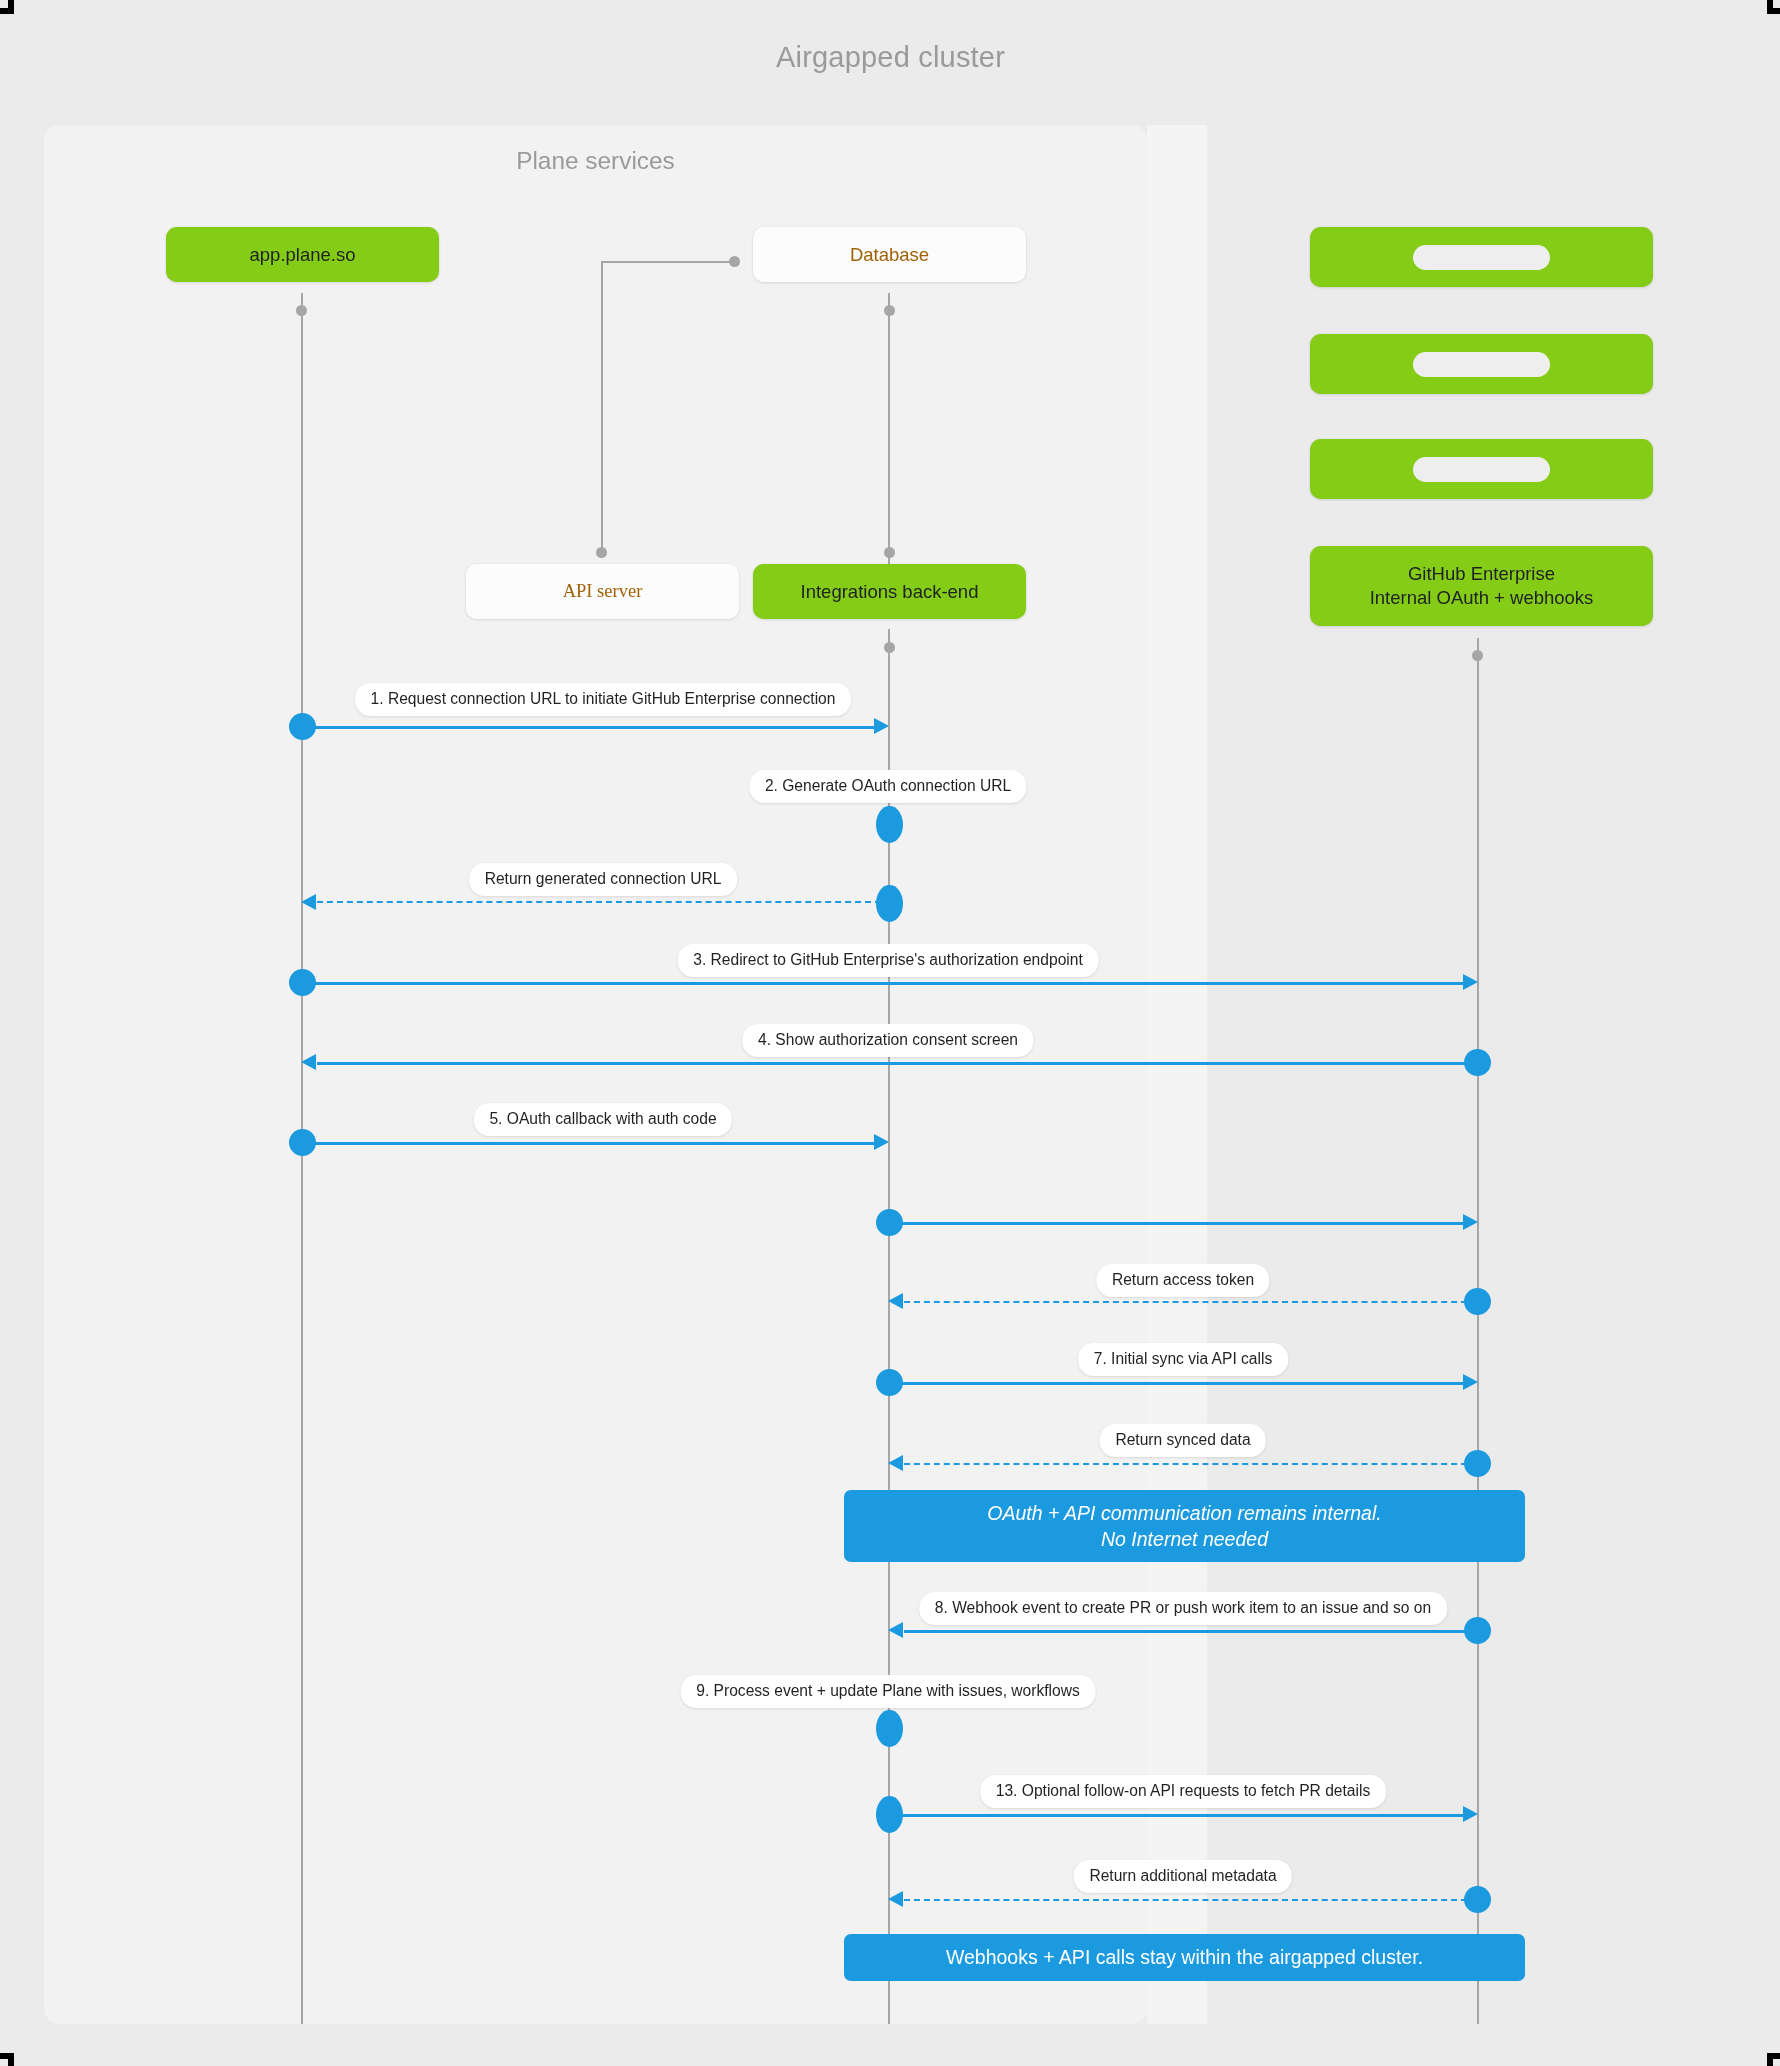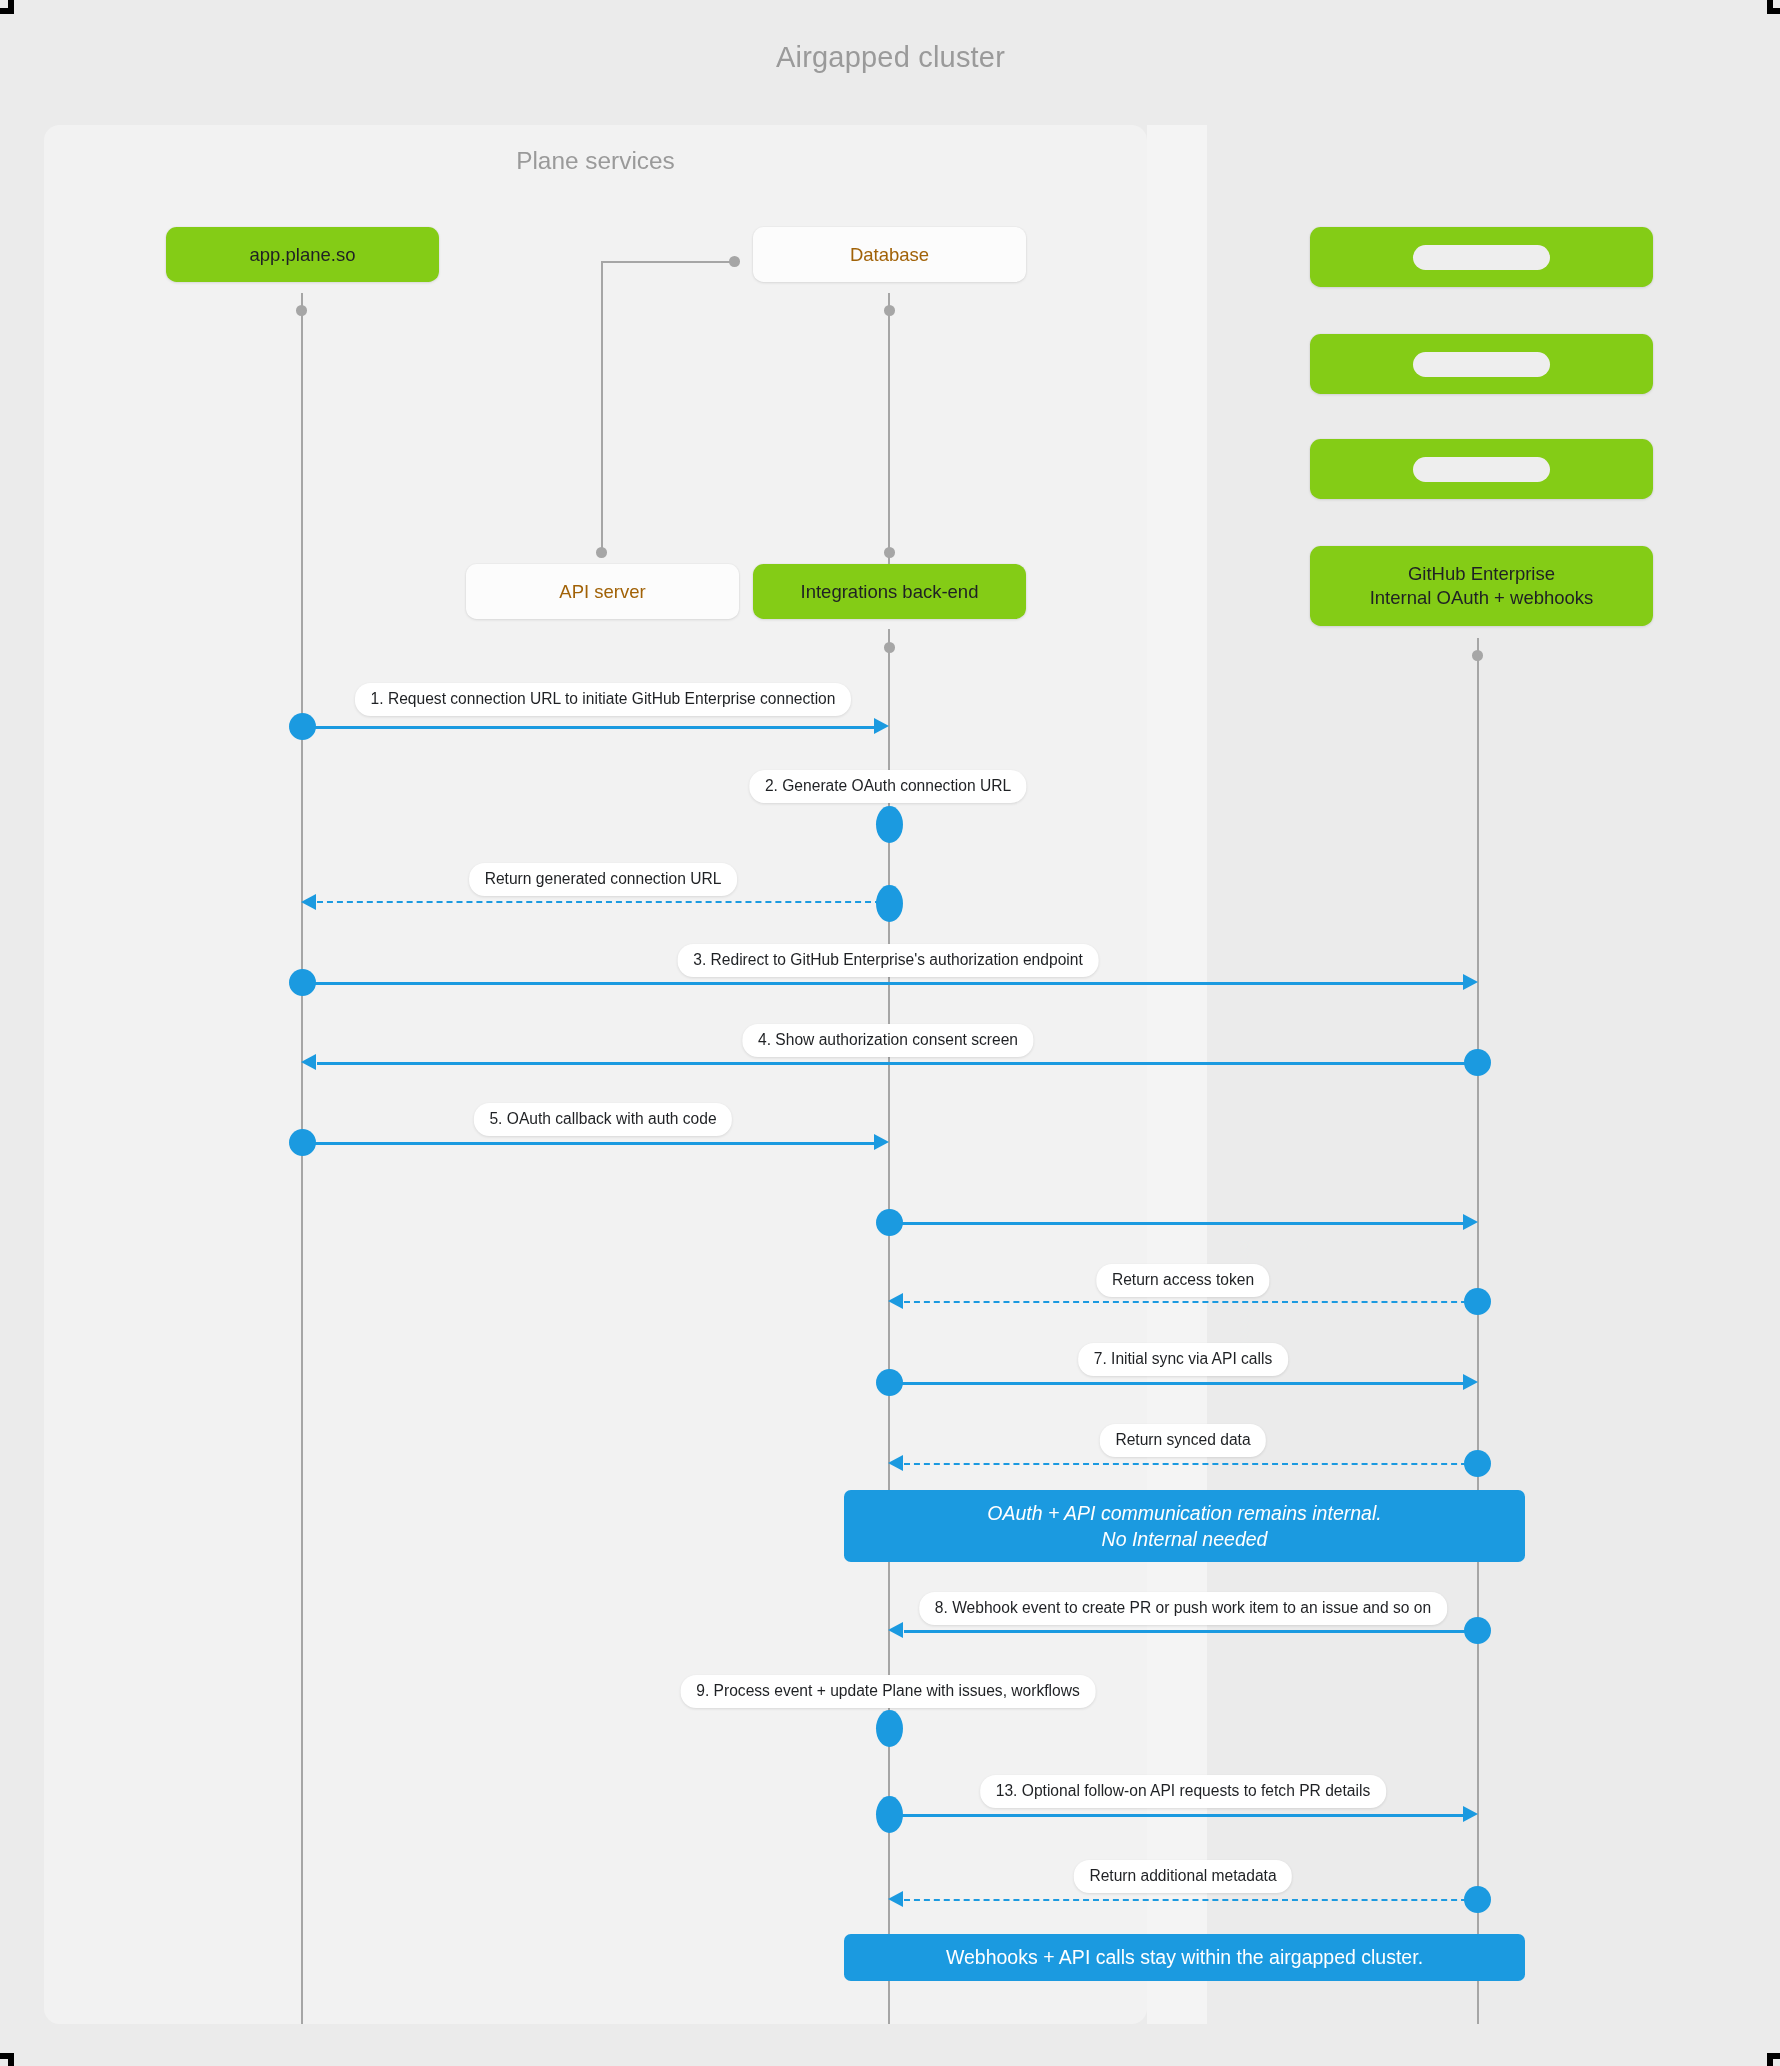--- a/index.html
+++ b/index.html
@@ -175,21 +175,21 @@
 
 
   <div class="node" style="left:166px;top:227px;width:273px;height:55px;">
     <span>app.plane.so</span>
   </div>
 
   <div class="node muted" style="left:753px;top:227px;width:273px;height:55px;">
     <span>Database</span>
   </div>
 
-  <div class="node muted" style="left:466px;top:564px;width:273px;height:55px;">
+  <div class="node muted" style="left:466px;top:564px;width:273px;height:55px;font-family:Liberation Serif, serif;">
     <span>API server</span>
   </div>
 
   <div class="node" style="left:753px;top:564px;width:273px;height:55px;">
     <span>Integrations back-end</span>
   </div>
 
   <div class="node placeholder" style="left:1310px;top:227px;width:343px;height:60px;">
     <div class="ph-bar"></div>
   </div>
@@ -265,21 +265,21 @@
   <div class="msg-line" style="left:889px;top:1382px;width:575px;"></div>
   <div class="arrowhead right" style="left:1463px;top:1374px;"></div>
 
   <div class="msg-label" style="left:1183px;top:1424px;">Return synced data</div>
   <div class="origin-dot" style="left:1464px;top:1450px;"></div>
   <div class="msg-line dashed" style="left:904px;top:1463px;width:573px;"></div>
   <div class="arrowhead left" style="left:888px;top:1455px;"></div>
 
   <div class="note-box" style="left:844px;top:1490px;width:681px;height:72px;flex-direction:column;font-style:italic;">
     <span class="nl">OAuth + API communication remains internal.</span>
-    <span class="nl">No Internal needed</span>
+    <span class="nl">No Internet needed</span>
   </div>
 
   <div class="msg-label" style="left:1183px;top:1592px;">8. Webhook event to create PR  or push work item to an issue  and so on</div>
   <div class="origin-dot" style="left:1464px;top:1617px;"></div>
   <div class="msg-line" style="left:904px;top:1630px;width:573px;"></div>
   <div class="arrowhead left" style="left:888px;top:1622px;"></div>
 
   <div class="msg-label" style="left:888px;top:1675px;">9. Process event + update Plane with issues, workflows</div>
   <div class="self-dot" style="left:876px;top:1710px;"></div>
 

